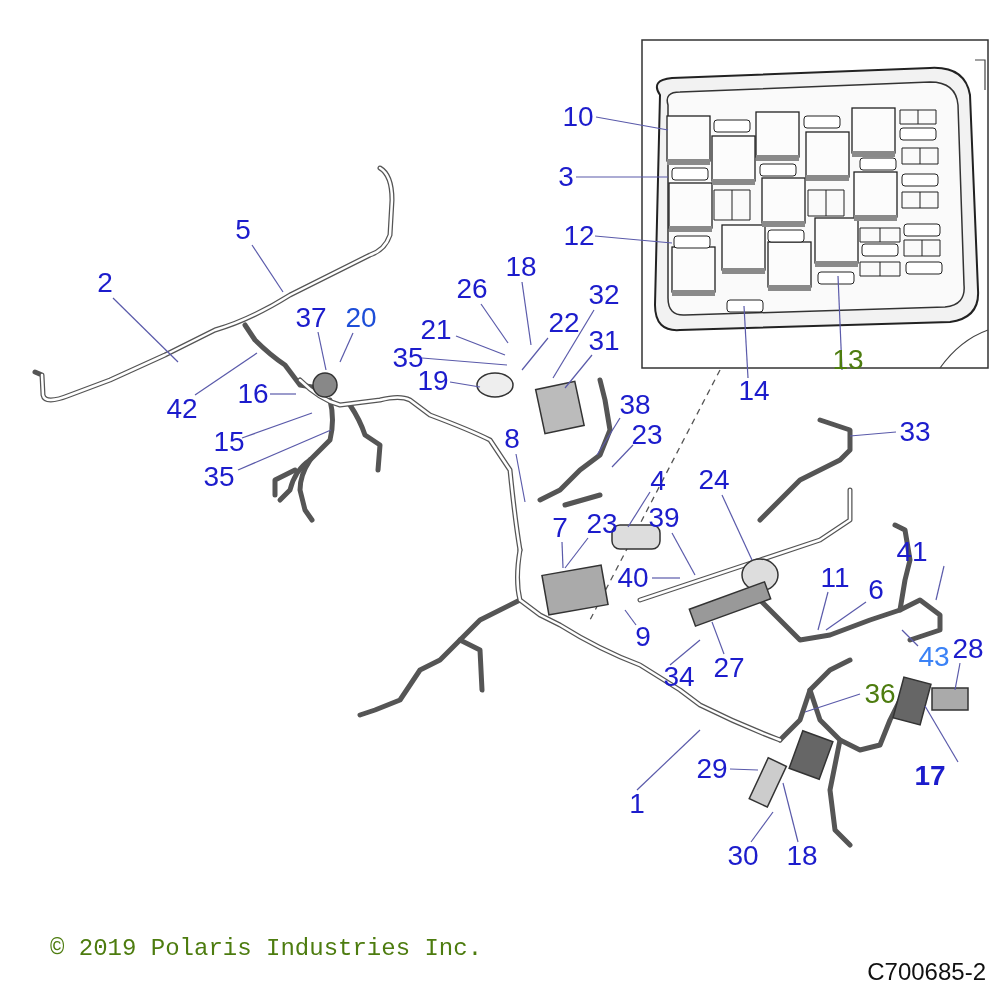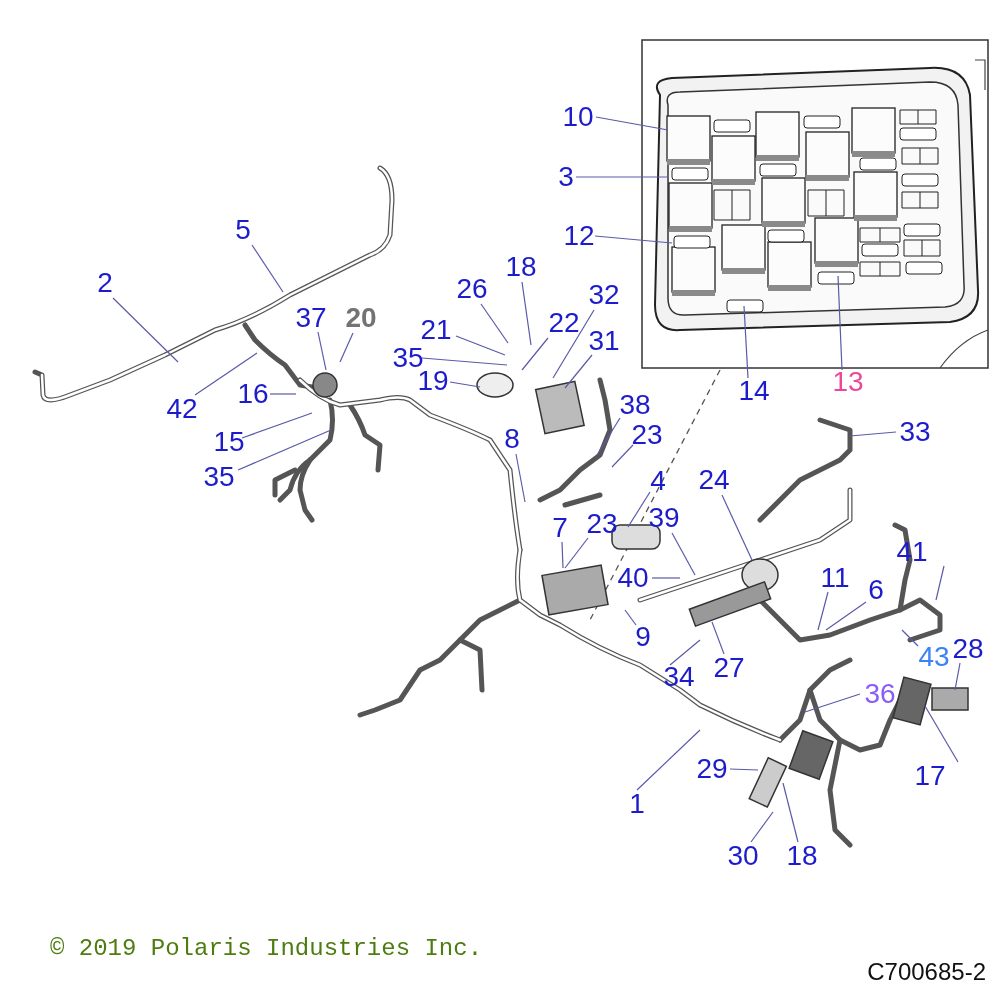--- a/index.html
+++ b/index.html
@@ -173,25 +173,25 @@
     <line x1="751" y1="842" x2="773" y2="812"></line>
     <line x1="798" y1="842" x2="783" y2="783"></line>
   </g>
 </svg>
 
 <div id="callouts">
     <div class="callout" style="left: 578px; top: 117px; color: rgb(28, 28, 204);">10</div>
     <div class="callout" style="left: 566px; top: 177px; color: rgb(28, 28, 204);">3</div>
     <div class="callout" style="left: 579px; top: 236px; color: rgb(28, 28, 204);">12</div>
     <div class="callout" style="left: 754px; top: 391px; color: rgb(28, 28, 204);">14</div>
-    <div class="callout" style="left: 848px; top: 382px; color: #ec4899;">13</div>
+    <div class="callout" style="left: 848px; top: 360px; color: #4d7c0f;">13</div>
     <div class="callout" style="left: 243px; top: 230px; color: rgb(28, 28, 204);">5</div>
     <div class="callout" style="left: 105px; top: 283px; color: rgb(28, 28, 204);">2</div>
     <div class="callout" style="left: 311px; top: 318px; color: rgb(28, 28, 204); text-align: right;">37</div>
-    <div class="callout" style="left: 361px; top: 318px; color: #737373; font-weight: bold;">20</div>
+    <div class="callout" style="left: 361px; top: 318px; color: #1d4ed8;">20</div>
     <div class="callout" style="left: 182px; top: 409px; color: rgb(28, 28, 204);">42</div>
     <div class="callout" style="left: 253px; top: 394px; color: rgb(28, 28, 204);">16</div>
     <div class="callout" style="left: 229px; top: 442px; color: rgb(28, 28, 204);">15</div>
     <div class="callout" style="left: 219px; top: 477px; color: rgb(28, 28, 204);">35</div>
     <div class="callout" style="left: 472px; top: 289px; color: rgb(28, 28, 204);">26</div>
     <div class="callout" style="left: 521px; top: 267px; color: rgb(28, 28, 204);">18</div>
     <div class="callout" style="left: 436px; top: 330px; color: rgb(28, 28, 204);">21</div>
     <div class="callout" style="left: 564px; top: 323px; color: rgb(28, 28, 204);">22</div>
     <div class="callout" style="left: 604px; top: 295px; color: rgb(28, 28, 204);">32</div>
     <div class="callout" style="left: 604px; top: 341px; color: rgb(28, 28, 204);">31</div>
@@ -208,22 +208,22 @@
     <div class="callout" style="left: 664px; top: 518px; color: rgb(28, 28, 204); text-align: right;">39</div>
     <div class="callout" style="left: 633px; top: 578px; color: rgb(28, 28, 204);">40</div>
     <div class="callout" style="left: 912px; top: 552px; color: rgb(28, 28, 204);">41</div>
     <div class="callout" style="left: 835px; top: 578px; color: rgb(28, 28, 204);">11</div>
     <div class="callout" style="left: 876px; top: 590px; color: rgb(28, 28, 204);">6</div>
     <div class="callout" style="left: 643px; top: 637px; color: rgb(28, 28, 204);">9</div>
     <div class="callout" style="left: 729px; top: 668px; color: rgb(28, 28, 204);">27</div>
     <div class="callout" style="left: 934px; top: 657px; color: #3b82f6;">43</div>
     <div class="callout" style="left: 968px; top: 649px; color: rgb(28, 28, 204);">28</div>
     <div class="callout" style="left: 679px; top: 677px; color: rgb(28, 28, 204);">34</div>
-    <div class="callout" style="left: 880px; top: 694px; color: #8b5cf6;">36</div>
+    <div class="callout" style="left: 880px; top: 694px; color: #4d7c0f;">36</div>
     <div class="callout" style="left: 712px; top: 769px; color: rgb(28, 28, 204);">29</div>
-    <div class="callout" style="left: 930px; top: 776px; color: rgb(28, 28, 204);">17</div>
+    <div class="callout" style="left: 930px; top: 776px; color: rgb(28, 28, 204); font-weight: bold;">17</div>
     <div class="callout" style="left: 637px; top: 804px; color: rgb(28, 28, 204);">1</div>
     <div class="callout" style="left: 743px; top: 856px; color: rgb(28, 28, 204);">30</div>
     <div class="callout" style="left: 802px; top: 856px; color: rgb(28, 28, 204);">18</div>
   </div>
 
 <div class="footer-left">© 2019 Polaris Industries Inc.</div>
 <div class="footer-right">C700685-2</div>
 
 </body></html>

